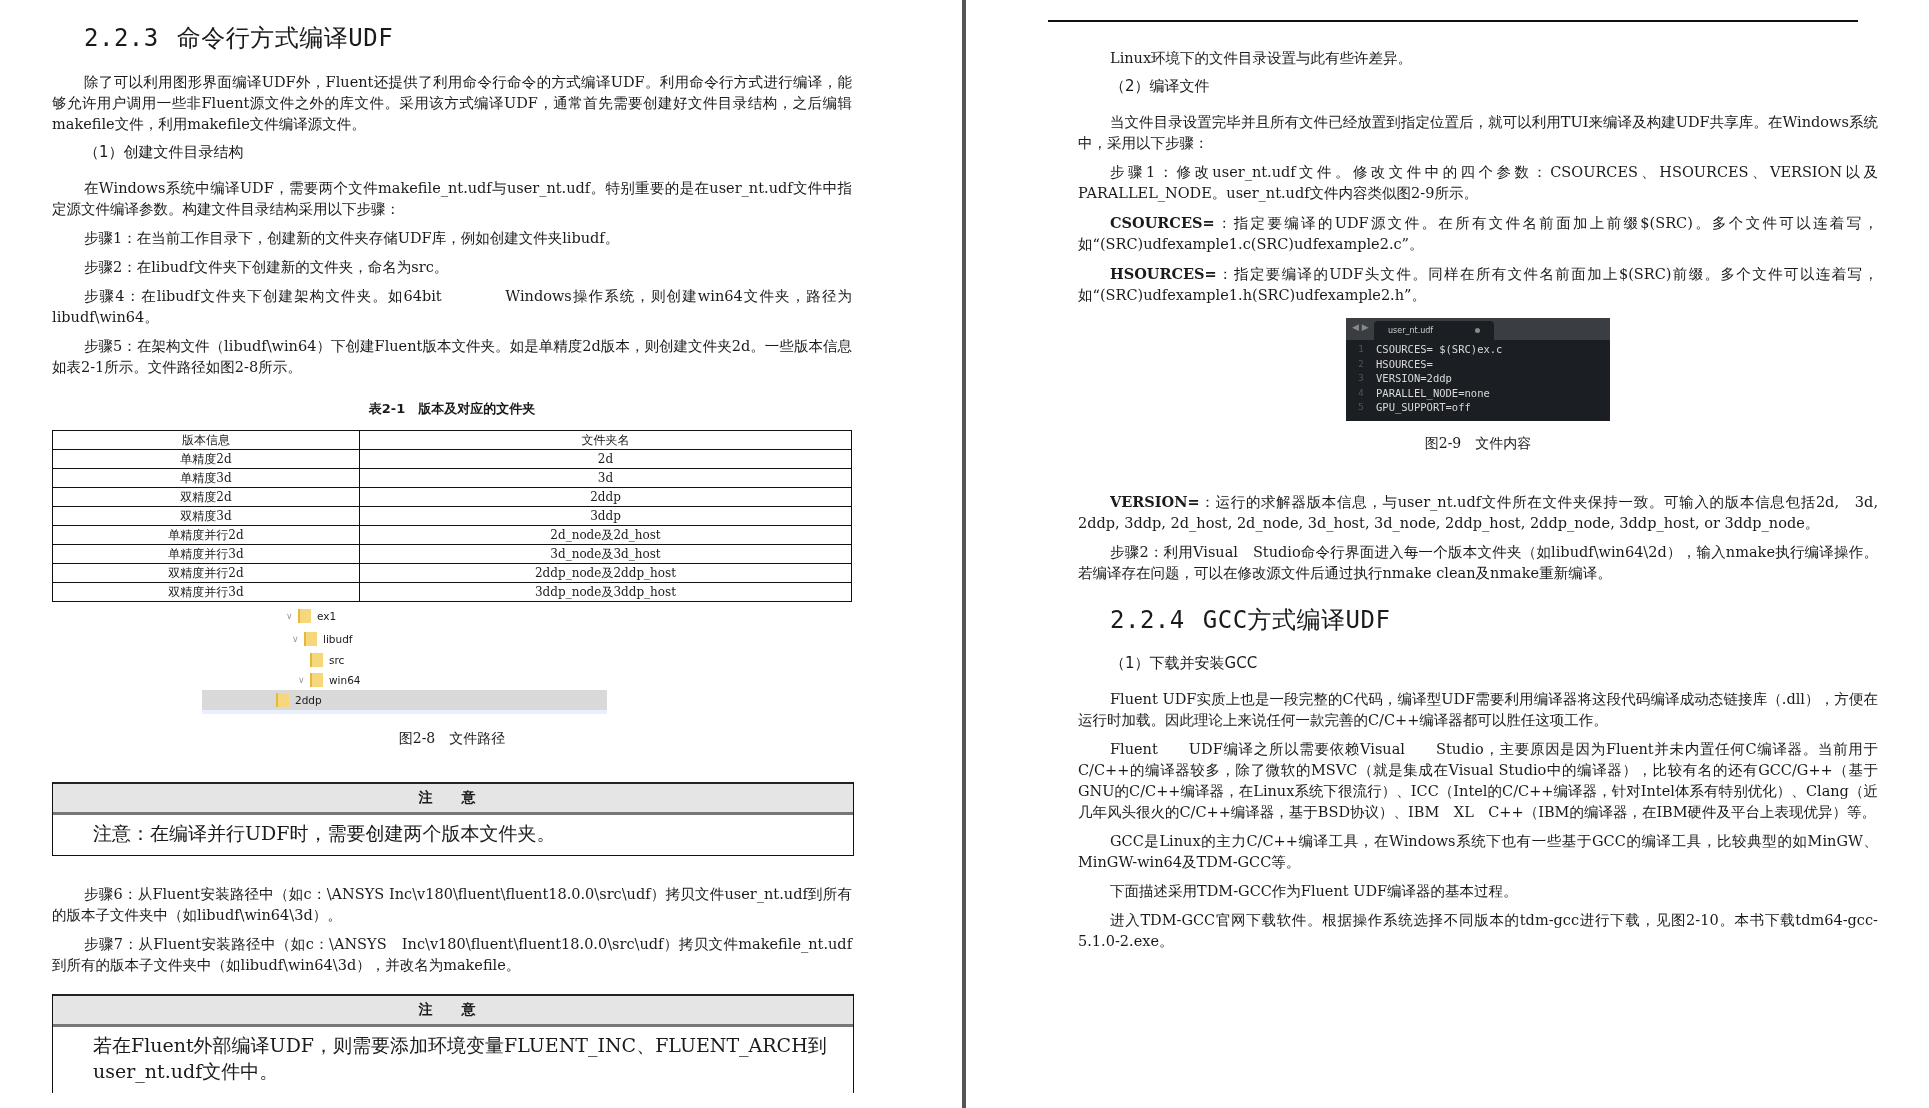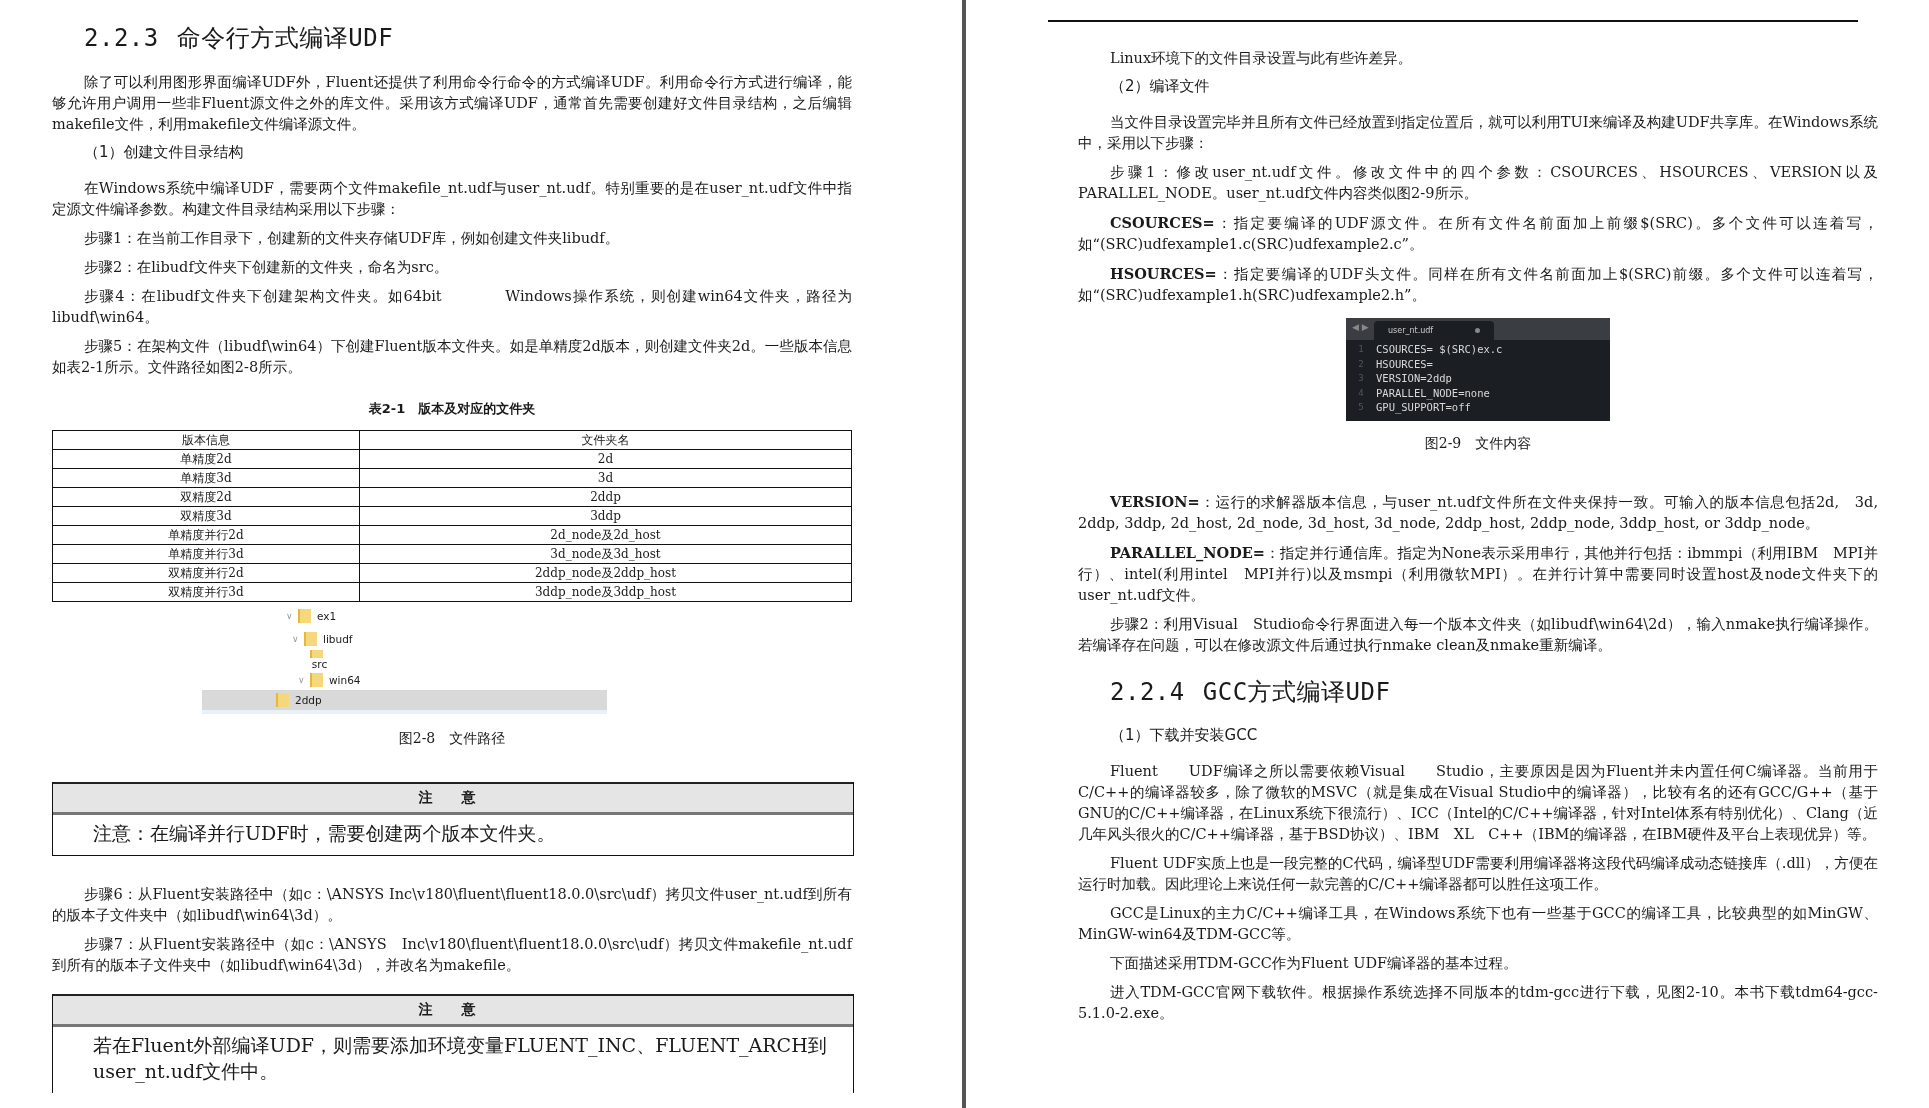--- a/index.html
+++ b/index.html
@@ -114,21 +114,21 @@
       <div class="tree-row" style="left:36px; top:0px;">
         <span class="chev">∨</span>
         <span class="folder"></span>
         <span>ex1</span>
       </div>
       <div class="tree-row" style="left:42px; top:23px;">
         <span class="chev">∨</span>
         <span class="folder"></span>
         <span>libudf</span>
       </div>
-      <div class="tree-row" style="left:60px; top:44px;flex-direction:column;">
+      <div class="tree-row" style="left:60px; top:44px;">
         <span class="folder"></span>
         <span>src</span>
       </div>
       <div class="tree-row" style="left:48px; top:64px;">
         <span class="chev">∨</span>
         <span class="folder"></span>
         <span>win64</span>
       </div>
       <div class="tree-row selected" style="top:84px;">
         <span style="display:inline-block; width:74px;"></span>
@@ -195,26 +195,25 @@
           </div>
         <div class="code-line">
             <span class="ln">5</span>
             <span>GPU_SUPPORT=off</span>
           </div>
       </div>
     </div>
     <div class="fig-caption" style="margin-bottom:38px;">图2-9　文件内容</div>
 
     <p><b>VERSION=</b><span>：运行的求解器版本信息，与user_nt.udf文件所在文件夹保持一致。可输入的版本信息包括2d,　3d, 2ddp, 3ddp, 2d_host, 2d_node, 3d_host, 3d_node, 2ddp_host, 2ddp_node, 3ddp_host, or 3ddp_node。</span></p>
-    <p><b>PARALLEL_NODE=</b><span>：指定并行通信库。指定为None表示采用串行，其他并行包括：ibmmpi（利用IBM　MPI并行）、intel(利用intel　MPI并行)以及msmpi（利用微软MPI）。在并行计算中需要同时设置host及node文件夹下的user_nt.udf文件。</span></p>
     <p>步骤2：利用Visual　Studio命令行界面进入每一个版本文件夹（如libudf\win64\2d），输入nmake执行编译操作。若编译存在问题，可以在修改源文件后通过执行nmake clean及nmake重新编译。</p>
 
     <div class="h2" style="margin-top:20px;">
       <span class="num">2.2.4</span><span>GCC方式编译UDF</span>
     </div>
     <div class="h3">（1）下载并安装GCC</div>
+    <p>Fluent UDF实质上也是一段完整的C代码，编译型UDF需要利用编译器将这段代码编译成动态链接库（.dll），方便在运行时加载。因此理论上来说任何一款完善的C/C++编译器都可以胜任这项工作。</p>
     <p>Fluent　　UDF编译之所以需要依赖Visual　　Studio，主要原因是因为Fluent并未内置任何C编译器。当前用于C/C++的编译器较多，除了微软的MSVC（就是集成在Visual Studio中的编译器），比较有名的还有GCC/G++（基于GNU的C/C++编译器，在Linux系统下很流行）、ICC（Intel的C/C++编译器，针对Intel体系有特别优化）、Clang（近几年风头很火的C/C++编译器，基于BSD协议）、IBM　XL　C++（IBM的编译器，在IBM硬件及平台上表现优异）等。</p>
-    <p>Fluent UDF实质上也是一段完整的C代码，编译型UDF需要利用编译器将这段代码编译成动态链接库（.dll），方便在运行时加载。因此理论上来说任何一款完善的C/C++编译器都可以胜任这项工作。</p>
     <p>GCC是Linux的主力C/C++编译工具，在Windows系统下也有一些基于GCC的编译工具，比较典型的如MinGW、MinGW-win64及TDM-GCC等。</p>
     <p>下面描述采用TDM-GCC作为Fluent UDF编译器的基本过程。</p>
     <p>进入TDM-GCC官网下载软件。根据操作系统选择不同版本的tdm-gcc进行下载，见图2-10。本书下载tdm64-gcc-5.1.0-2.exe。</p>
   </div>
 </div>
 
 </body></html>

